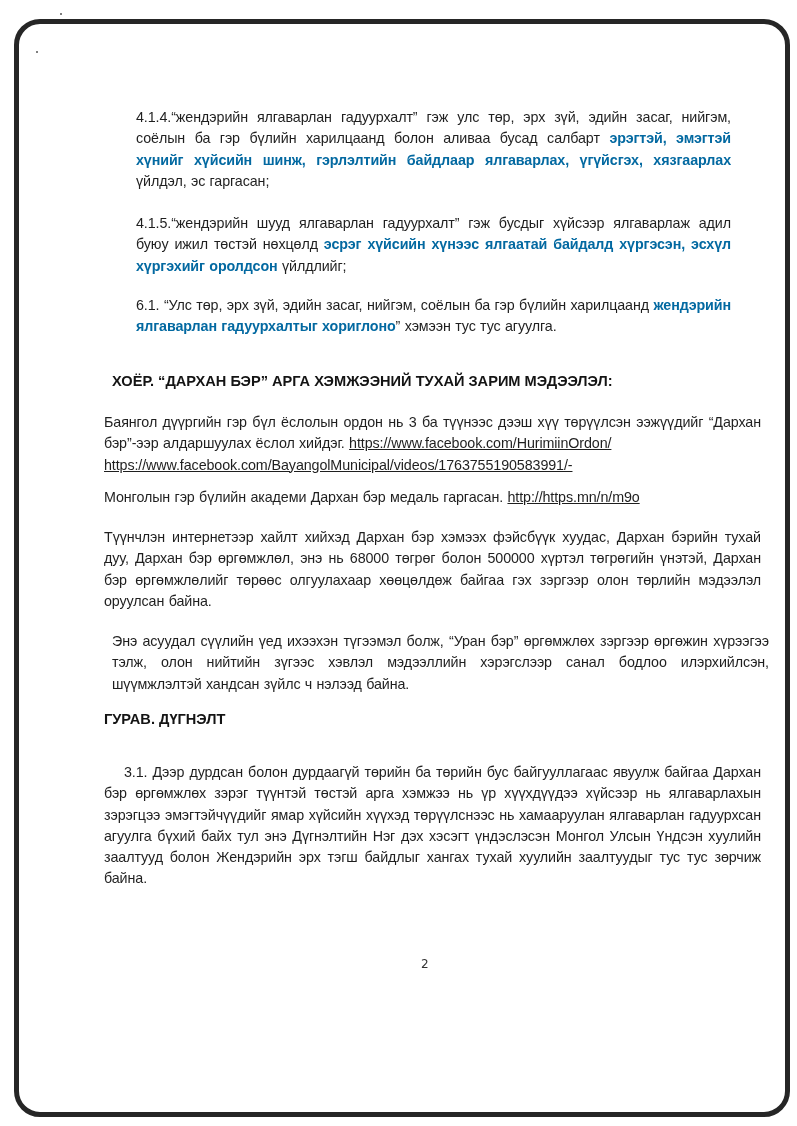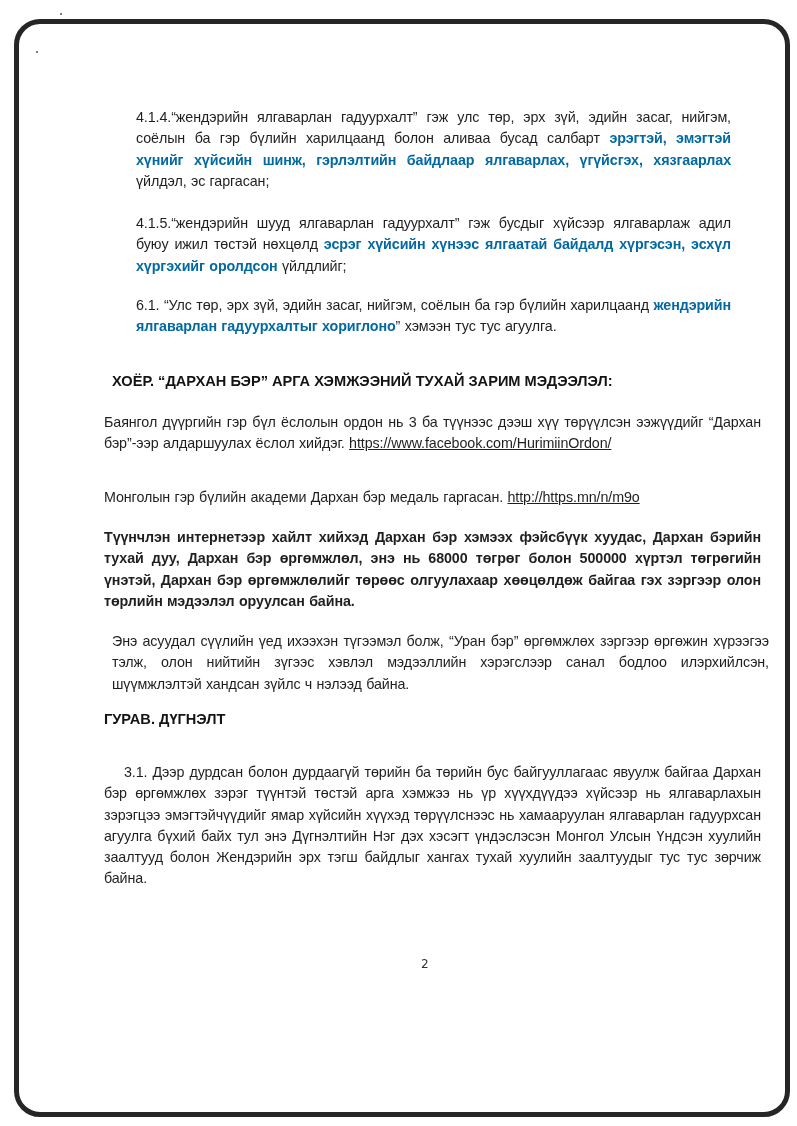--- a/index.html
+++ b/index.html
@@ -77,28 +77,28 @@
   <span>4.1.5.“жендэрийн шууд ялгаварлан гадуурхалт” гэж бусдыг хүйсээр ялгаварлаж адил буюу ижил төстэй нөхцөлд </span><b>эсрэг хүйсийн хүнээс ялгаатай байдалд хүргэсэн, эсхүл хүргэхийг оролдсон</b><span> үйлдлийг;</span>
 </div>
 
 <div class="p" style="left:136px; top:295px; width:595px;">
   <span>6.1. “Улс төр, эрх зүй, эдийн засаг, нийгэм, соёлын ба гэр бүлийн харилцаанд </span><b>жендэрийн ялгаварлан гадуурхалтыг хориглоно</b><span>” хэмээн тус тус агуулга.</span>
 </div>
 
 <div class="h" style="left:112px; top:371px;">ХОЁР. “ДАРХАН БЭР” АРГА ХЭМЖЭЭНИЙ ТУХАЙ ЗАРИМ МЭДЭЭЛЭЛ:</div>
 
 <div class="p" style="left:104px; top:404px; width:657px;margin-top:8px;">
-  <span>Баянгол дүүргийн гэр бүл ёслолын ордон нь 3 ба түүнээс дээш хүү төрүүлсэн ээжүүдийг “Дархан бэр”-ээр алдаршуулах ёслол хийдэг. </span><a class="link">https://www.facebook.com/HurimiinOrdon/</a><br>
+  <span>Баянгол дүүргийн гэр бүл ёслолын ордон нь 3 ба түүнээс дээш хүү төрүүлсэн ээжүүдийг “Дархан бэр”-ээр алдаршуулах ёслол хийдэг. </span><a class="link">https://www.facebook.com/HurimiinOrdon/</a><br><a class="link">https://www.facebook.com/BayangolMunicipal/videos/1763755190583991/-</a>
 </div>
 
 <div class="p" style="left:104px; top:487px; width:657px;">
   <span>Монголын гэр бүлийн академи Дархан бэр медаль гаргасан. </span><a class="link">http://https.mn/n/m9o</a>
 </div>
 
-<div class="p" style="left:104px; top:527px; width:657px;font-weight:bold;">Түүнчлэн интернетээр хайлт хийхэд Дархан бэр хэмээх фэйсбүүк хуудас, Дархан бэрийн тухай дуу, Дархан бэр өргөмжлөл, энэ нь 68000 төгрөг болон 500000 хүртэл төгрөгийн үнэтэй, Дархан бэр өргөмжлөлийг төрөөс олгуулахаар хөөцөлдөж байгаа гэх зэргээр олон төрлийн мэдээлэл оруулсан байна.</div>
+<div class="p" style="left:104px; top:527px; width:657px;">Түүнчлэн интернетээр хайлт хийхэд Дархан бэр хэмээх фэйсбүүк хуудас, Дархан бэрийн тухай дуу, Дархан бэр өргөмжлөл, энэ нь 68000 төгрөг болон 500000 хүртэл төгрөгийн үнэтэй, Дархан бэр өргөмжлөлийг төрөөс олгуулахаар хөөцөлдөж байгаа гэх зэргээр олон төрлийн мэдээлэл оруулсан байна.</div>
 
 <div class="p" style="left:112px; top:631px; width:657px;">Энэ асуудал сүүлийн үед ихээхэн түгээмэл болж, “Уран бэр” өргөмжлөх зэргээр өргөжин хүрээгээ тэлж, олон нийтийн зүгээс хэвлэл мэдээллийн хэрэгслээр санал бодлоо илэрхийлсэн, шүүмжлэлтэй хандсан зүйлс ч нэлээд байна.</div>
 
 <div class="h" style="left:104px; top:709px;">ГУРАВ. ДҮГНЭЛТ</div>
 
 <div class="p" style="left:104px; top:762px; width:657px; text-indent:20px;">3.1. Дээр дурдсан болон дурдаагүй төрийн ба төрийн бус байгууллагаас явуулж байгаа Дархан бэр өргөмжлөх зэрэг түүнтэй төстэй арга хэмжээ нь үр хүүхдүүдээ хүйсээр нь ялгаварлахын зэрэгцээ эмэгтэйчүүдийг ямар хүйсийн хүүхэд төрүүлснээс нь хамааруулан ялгаварлан гадуурхсан агуулга бүхий байх тул энэ Дүгнэлтийн Нэг дэх хэсэгт үндэслэсэн Монгол Улсын Үндсэн хуулийн заалтууд болон Жендэрийн эрх тэгш байдлыг хангах тухай хуулийн заалтуудыг тус тус зөрчиж байна.</div>
 
 <div class="pagenum">2</div>
 
 </body></html>

